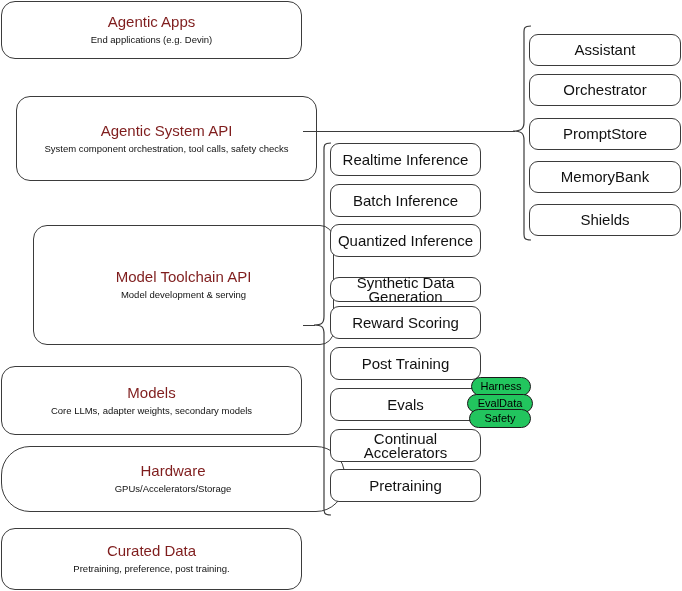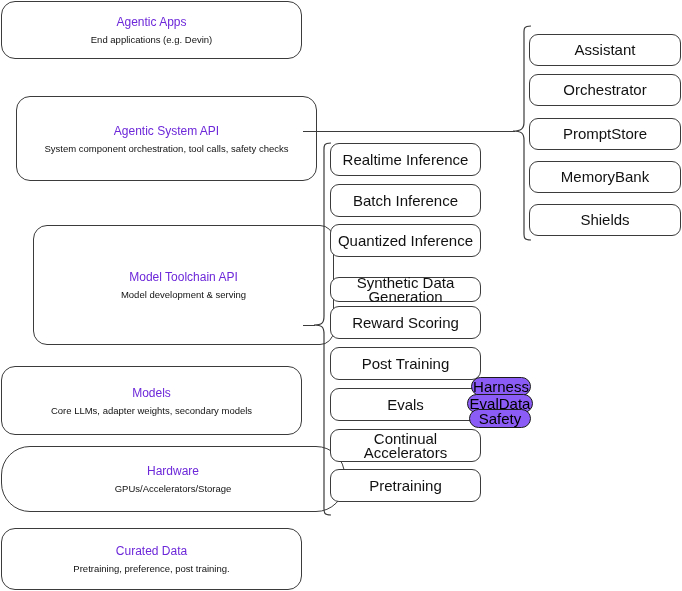--- a/index.html
+++ b/index.html
@@ -24,23 +24,23 @@
     border: 1px solid #3b3b3b;
     border-radius: 14px;
     background: #ffffff;
     display: flex;
     flex-direction: column;
     align-items: center;
     justify-content: center;
     text-align: center;
   }
   .layer-title {
-    font-size: 12px;
+    font-size: 15px;
     line-height: 16px;
-    color: #6d28d9;
+    color: #7f1d1d;
   }
   .layer-sub {
     font-size: 9.5px;
     line-height: 13px;
     color: #111111;
     margin-top: 3px;
   }
   .item-box {
     position: absolute;
     box-sizing: border-box;
@@ -53,26 +53,26 @@
     text-align: center;
     font-size: 15px;
     line-height: 14px;
     color: #111111;
   }
   .pill-box {
     position: absolute;
     box-sizing: border-box;
     border: 1px solid #1a1a1a;
     border-radius: 10px;
-    background: #8b5cf6;
+    background: #22c55e;
     display: flex;
     align-items: center;
     justify-content: center;
     text-align: center;
-    font-size: 15px;
+    font-size: 11px;
     line-height: 13px;
     color: #000000;
     z-index: 5;
   }
   .connector-line {
     position: absolute;
     background: #3b3b3b;
     height: 1px;
   }
   .brace-svg {

